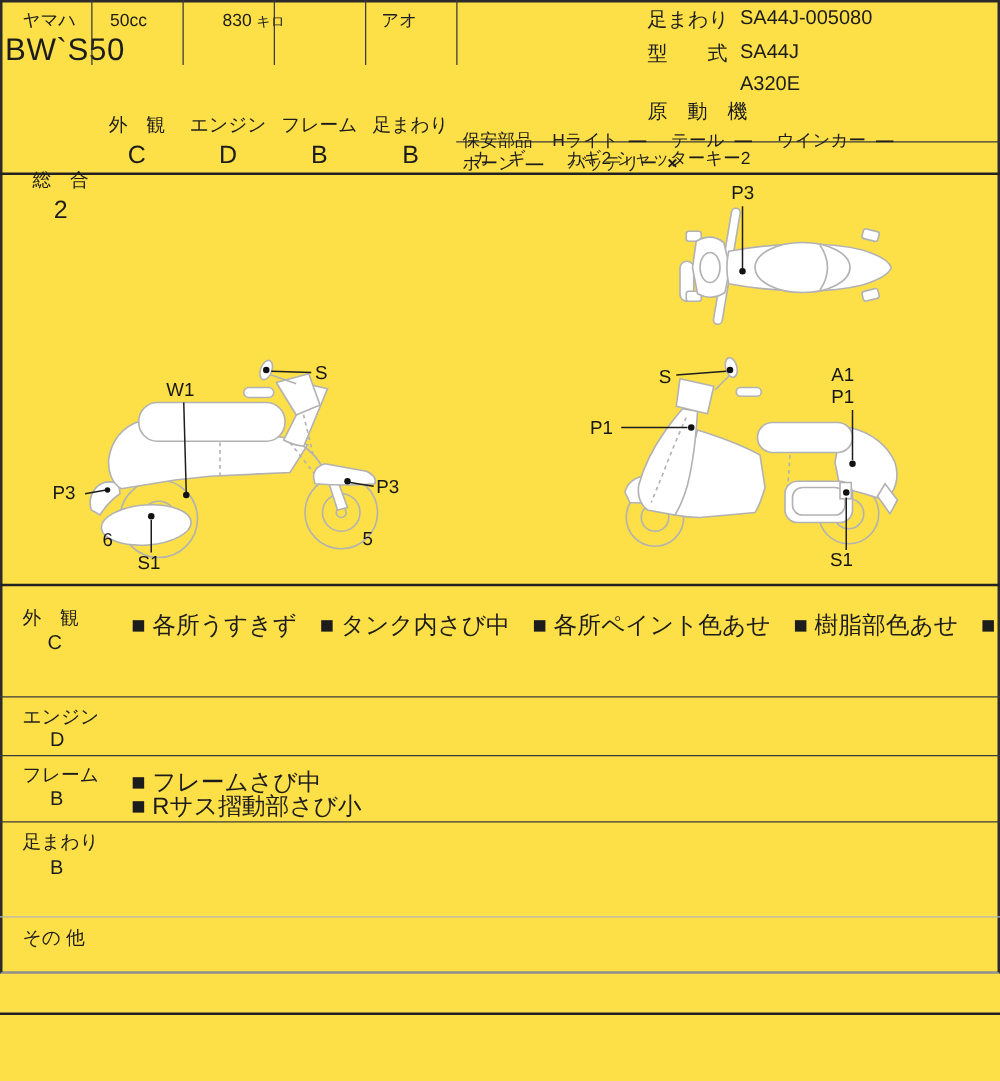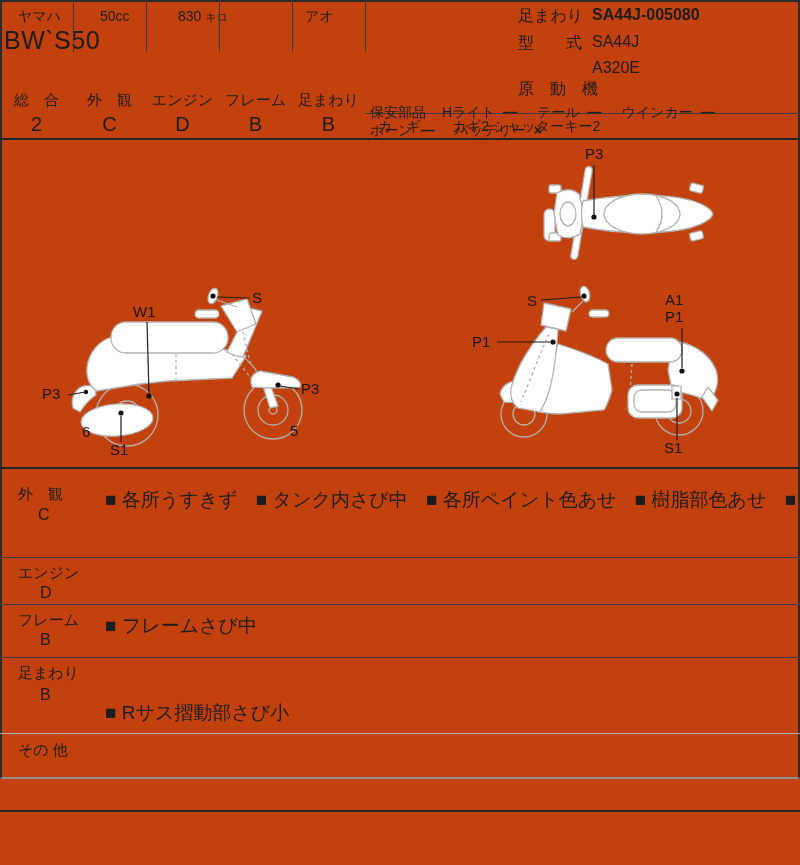--- a/index.html
+++ b/index.html
@@ -1,16 +1,16 @@
 <!DOCTYPE html>
 <html><head>
 <meta charset="utf-8">
 <style>
   html,body{margin:0;padding:0;background:#fff;}
-  .sheet{position:relative;width:800px;height:865px;background:#c2410c;overflow:hidden;
+  .sheet{position:relative;width:800px;height:865px;background:#fde047;overflow:hidden;
          font-family:"Liberation Sans","DejaVu Sans",sans-serif;color:#1c1c1c;}
   .abs{position:absolute;white-space:nowrap;}
   
   .h-small{font-size:14px;}
   .h-model{font-size:25px;letter-spacing:0.5px;}
   .h-right-label{font-size:16px;}
   .h-right-value{font-size:16px;}
   .unit{font-size:11px;}
   
   .frame{position:absolute;left:0;top:86;width:796px;height:775px;border:2px solid #2b2b2b;border-bottom:2px solid #8f8f8f;}
@@ -40,51 +40,51 @@
   .skw{stroke:#b2b2b2;fill:#fff;stroke-width:1.3;}
   .dash{stroke-dasharray:3 3;}
   .ll{stroke:#1d1d1d;stroke-width:1.2;fill:none;}
 </style>
 </head>
 <body>
 
 <div class="sheet">
 
   <div class="abs h-small" style="left:18px;top:8px;">ヤマハ</div>
-  <div class="abs h-small" style="left:100px;top:8px;">50cc</div>
+  <div class="abs h-small" style="left:88px;top:8px;">50cc</div>
   <div class="abs h-small" style="left:178px;top:8px;">
     <span>830</span>
     <span class="unit">キロ</span>
   </div>
   <div class="abs h-small" style="left:305px;top:8px;">アオ</div>
   <div class="abs h-model" style="left:4px;top:26px;">BW`S50</div>
 
   <div class="abs h-right-label" style="left:518px;top:6px;">足まわり</div>
-  <div class="abs h-right-value" style="left:592px;top:6px;font-weight:bold;">SA44J-005080</div>
+  <div class="abs h-right-value" style="left:592px;top:6px;">SA44J-005080</div>
   <div class="abs h-right-label" style="left:518px;top:33px;">型　　式</div>
   <div class="abs h-right-value" style="left:592px;top:33px;">SA44J</div>
   <div class="abs h-right-label" style="left:518px;top:59px;margin-top:20px;">原　動　機</div>
   <div class="abs h-right-value" style="left:592px;top:59px;">A320E</div>
 
   <div class="frame"></div>
   <div class="hline thick" style="top:138px;"></div>
   <div class="hline" style="top:113px;left:365px;width:435px;"></div>
   <div class="vline" style="left:73px;height:52px;"></div>
   <div class="vline" style="left:146px;height:52px;"></div>
   <div class="vline" style="left:219px;height:52px;"></div>
   <div class="vline" style="left:292px;height:52px;"></div>
   <div class="vline" style="left:365px;height:52px;"></div>
   <div class="hline thick" style="top:467px;"></div>
   <div class="hline" style="top:557px;"></div>
   <div class="hline" style="top:604px;"></div>
   <div class="hline" style="top:657px;"></div>
   <div class="hline light" style="top:733px;"></div>
   <div class="hline thick" style="top:810px;"></div>
 
-  <div class="gcell" style="left:0;">
+  <div class="gcell" style="left:12px;margin-top:44px;">
     <div class="glabel">総　合</div>
     <div class="gvalue">2</div>
   </div>
   <div class="gcell" style="left:73px;">
     <div class="glabel">外　観</div>
     <div class="gvalue">C</div>
   </div>
   <div class="gcell" style="left:146px;">
     <div class="glabel">エンジン</div>
     <div class="gvalue">D</div>
@@ -226,19 +226,19 @@
   <div class="abs cgrade" style="left:40px;top:584px;">D</div>
 
   <div class="abs clabel" style="left:18px;top:611px;">フレーム</div>
   <div class="abs cgrade" style="left:40px;top:631px;">B</div>
   <div class="abs cnotes" style="left:105px;top:613px;">
     <span class="note">■ フレームさび中</span>
   </div>
 
   <div class="abs clabel" style="left:18px;top:664px;">足まわり</div>
   <div class="abs cgrade" style="left:40px;top:686px;">B</div>
-  <div class="abs cnotes" style="left:105px;top:700px;">
+  <div class="abs cnotes" style="left:105px;top:632px;">
     <span class="note">■ Rサス摺動部さび小</span>
   </div>
 
   <div class="abs clabel" style="left:18px;top:741px;">その 他</div>
 
 </div>
 
 </body></html>

